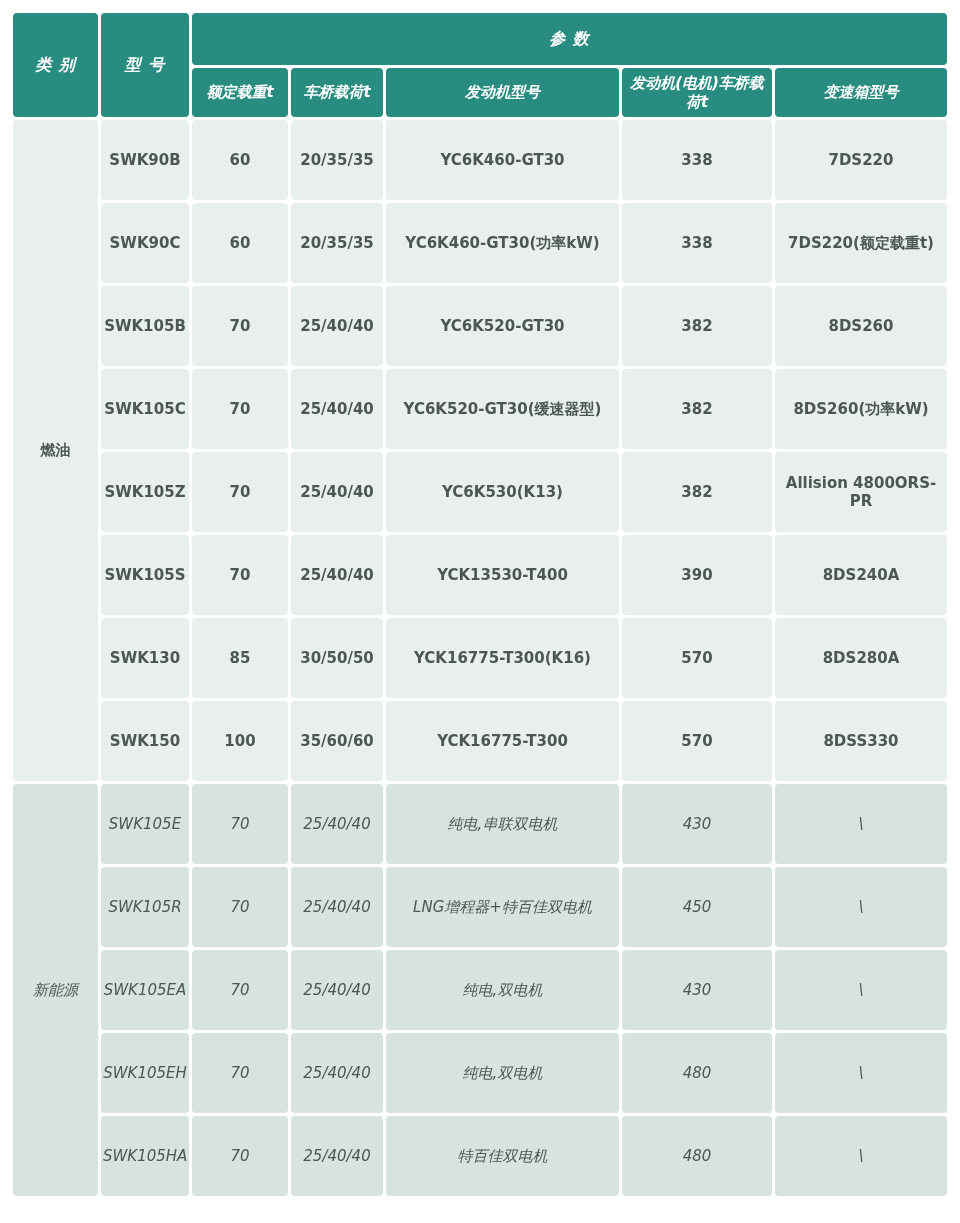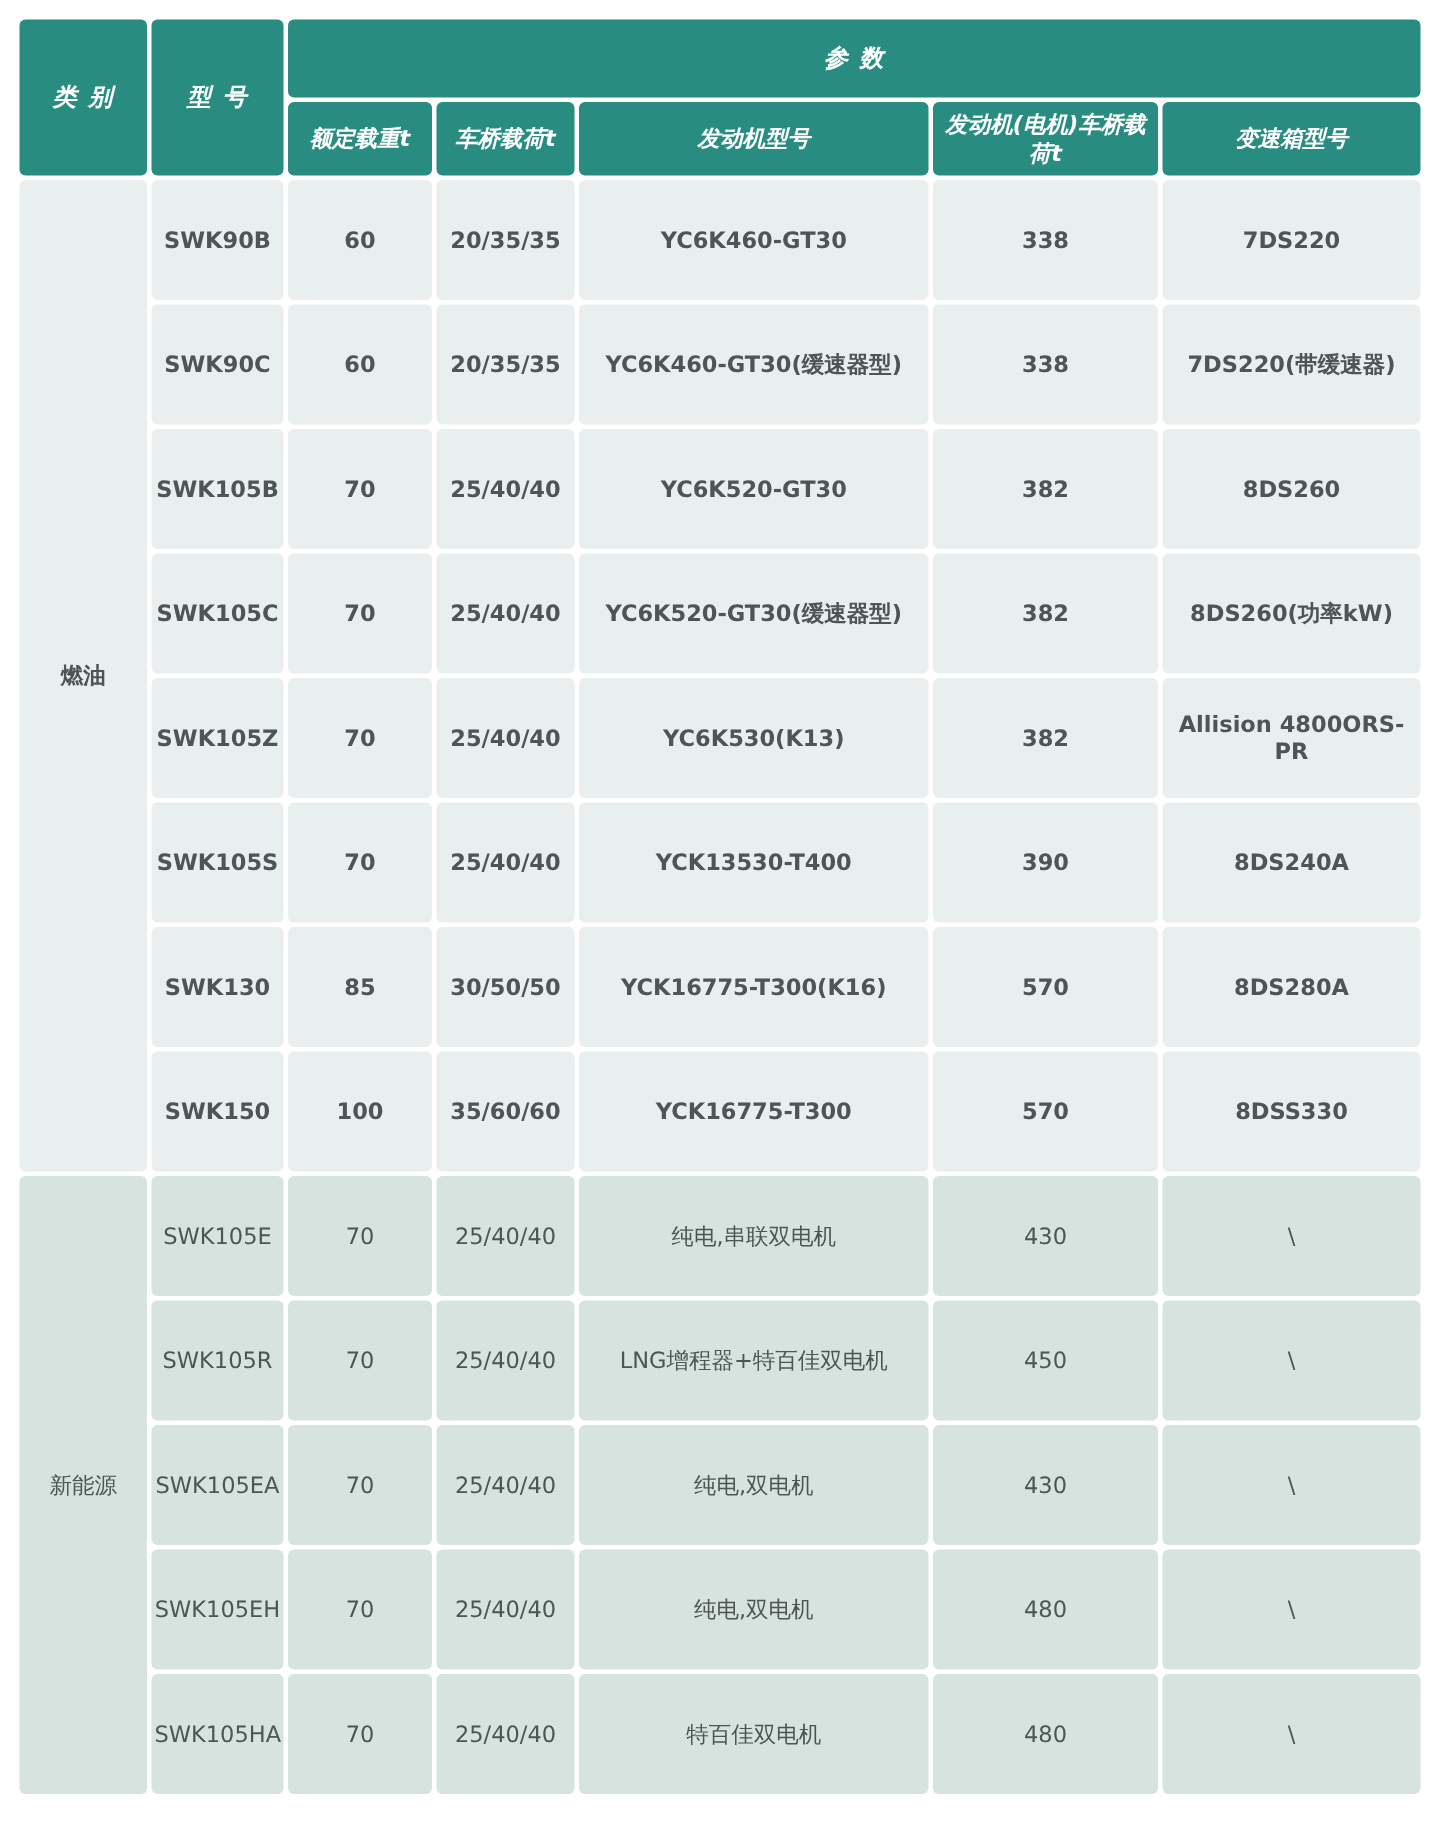--- a/index.html
+++ b/index.html
@@ -46,21 +46,21 @@
   }
   thead tr.hrow1{height:52px;}
   thead tr.hrow2{height:49px;padding-left:44px;}
   thead th.sub{font-size:15px;letter-spacing:0;}
   tbody tr{height:80px;}
   tbody td{
     font-size:15px;
     color:var(--body-text);
   }
   tbody.sec-fuel td{background:var(--fuel-row-bg);font-weight:bold;}
-  tbody.sec-ne td{background:var(--new-energy-row-bg);}
+  tbody.sec-ne td{background:var(--new-energy-row-bg);font-style:italic;}
   td.cat{font-size:15px;margin-left:30px;}
 </style>
 </head>
 <body>
 
 <div class="wrap">
   <table class="specs">
     <colgroup>
       <col style="width:85px">
       <col style="width:88px">
@@ -92,23 +92,23 @@
         <td>60</td>
         <td>20/35/35</td>
         <td>YC6K460-GT30</td>
         <td>338</td>
         <td>7DS220</td>
       </tr>
       <tr>
         <td>SWK90C</td>
         <td>60</td>
         <td>20/35/35</td>
-        <td>YC6K460-GT30(缓速器型)</td>
+        <td>YC6K460-GT30(功率kW)</td>
         <td>338</td>
-        <td>7DS220(带缓速器)</td>
+        <td>7DS220(额定载重t)</td>
       </tr>
       <tr>
         <td>SWK105B</td>
         <td>70</td>
         <td>25/40/40</td>
         <td>YC6K520-GT30</td>
         <td>382</td>
         <td>8DS260</td>
       </tr>
       <tr>

